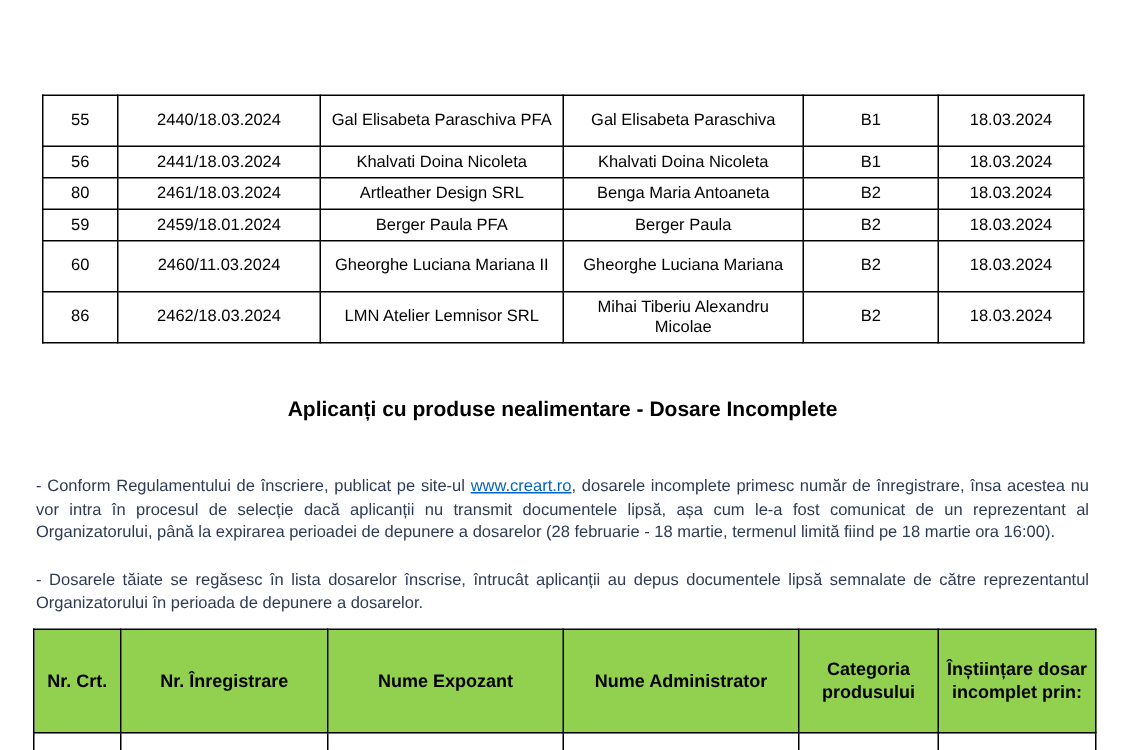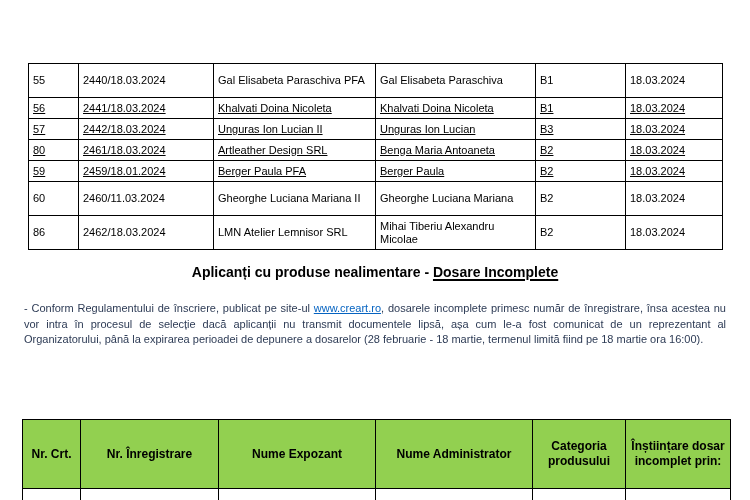--- a/index.html
+++ b/index.html
@@ -4,37 +4,37 @@
 <style>
   html,body{margin:0;padding:0;background:#e8e8e8;}
   .page{
     position:relative;width:750px;height:500px;background:#ffffff;overflow:hidden;
     font-family:"Liberation Sans", sans-serif;color:#000;
   }
   
   table{border-collapse:collapse;table-layout:fixed;}
   .toptable{position:absolute;left:28px;top:63px;width:694px;}
   .toptable td{
-    border:1.5px solid #000;font-size:11px;line-height:13px;text-align:left;
+    border:1.5px solid #000;font-size:11px;line-height:13px;text-align:center;
     vertical-align:middle;padding:1px 4px;overflow:hidden;
   }
   .toptable tr.r2{height:34px;}
-  .toptable tr.r1{height:21px;text-decoration:underline;}
+  .toptable tr.r1{height:21px;}
   
   .heading{
     position:absolute;left:0;top:264px;width:100%;text-align:center;
     font-size:14px;font-weight:bold;color:#000;
   }
-  .heading .ul{text-decoration:underline;text-decoration-thickness:1.5px;text-underline-offset:2px;text-align:center;}
+  .heading .ul{text-decoration-thickness:1.5px;text-underline-offset:2px;text-align:center;}
   
   .notes{
     position:absolute;left:24px;top:301px;width:702px;
     font-size:11px;line-height:15.5px;color:#2d3b55;text-align:justify;
   }
-  .notes p{margin:0 0 9px 0;}
+  .notes p{margin:16px 0 9px 0;}
   .notes a{color:#0563c1;text-decoration:underline;cursor:pointer;}
   
   .bottomtable{position:absolute;left:22px;top:419px;width:708px;}
   .bottomtable th{
     background:#92d050;border:1.5px solid #000;font-size:12px;line-height:15px;
     font-weight:bold;text-align:center;vertical-align:middle;padding:2px 4px;height:64px;color:#000;
   }
   .bottomtable td{
     border:1.5px solid #000;font-size:11px;line-height:13px;text-align:center;
     vertical-align:middle;padding:1px 4px;height:30px;background:#fff;
@@ -65,28 +65,20 @@
       </tr>
       <tr class="r1">
         <td>56</td>
         <td>2441/18.03.2024</td>
         <td>Khalvati Doina Nicoleta</td>
         <td>Khalvati Doina Nicoleta</td>
         <td>B1</td>
         <td>18.03.2024</td>
       </tr>
       <tr class="r1">
-        <td>57</td>
-        <td>2442/18.03.2024</td>
-        <td>Unguras Ion Lucian II</td>
-        <td>Unguras Ion Lucian</td>
-        <td>B3</td>
-        <td>18.03.2024</td>
-      </tr>
-      <tr class="r1">
         <td>80</td>
         <td>2461/18.03.2024</td>
         <td>Artleather Design SRL</td>
         <td>Benga Maria Antoaneta</td>
         <td>B2</td>
         <td>18.03.2024</td>
       </tr>
       <tr class="r1">
         <td>59</td>
         <td>2459/18.01.2024</td>
@@ -113,20 +105,21 @@
       </tr>
     </tbody>
   </table>
 
   <div class="heading">
     <span>Aplicanți cu produse nealimentare - </span><span class="ul">Dosare Incomplete</span>
   </div>
 
   <div class="notes">
     <p><span>- Conform Regulamentului de înscriere, publicat pe site-ul </span><a>www.creart.ro</a><span>, dosarele incomplete primesc număr de înregistrare, însa acestea nu vor intra în procesul de selecție dacă aplicanții nu transmit documentele lipsă, așa cum le-a fost comunicat de un reprezentant al Organizatorului, până la expirarea perioadei de depunere a dosarelor (28 februarie - 18 martie, termenul limită fiind pe 18 martie ora 16:00).</span></p>
+    <p>- Dosarele tăiate se regăsesc în lista dosarelor înscrise, întrucât aplicanții au depus documentele lipsă semnalate de către reprezentantul Organizatorului în perioada de depunere a dosarelor.</p>
   </div>
 
   <table class="bottomtable">
     <colgroup>
       <col style="width:58px">
         <col style="width:138px">
         <col style="width:157px">
       <col style="width:157px">
         <col style="width:93px">
         <col style="width:105px">

